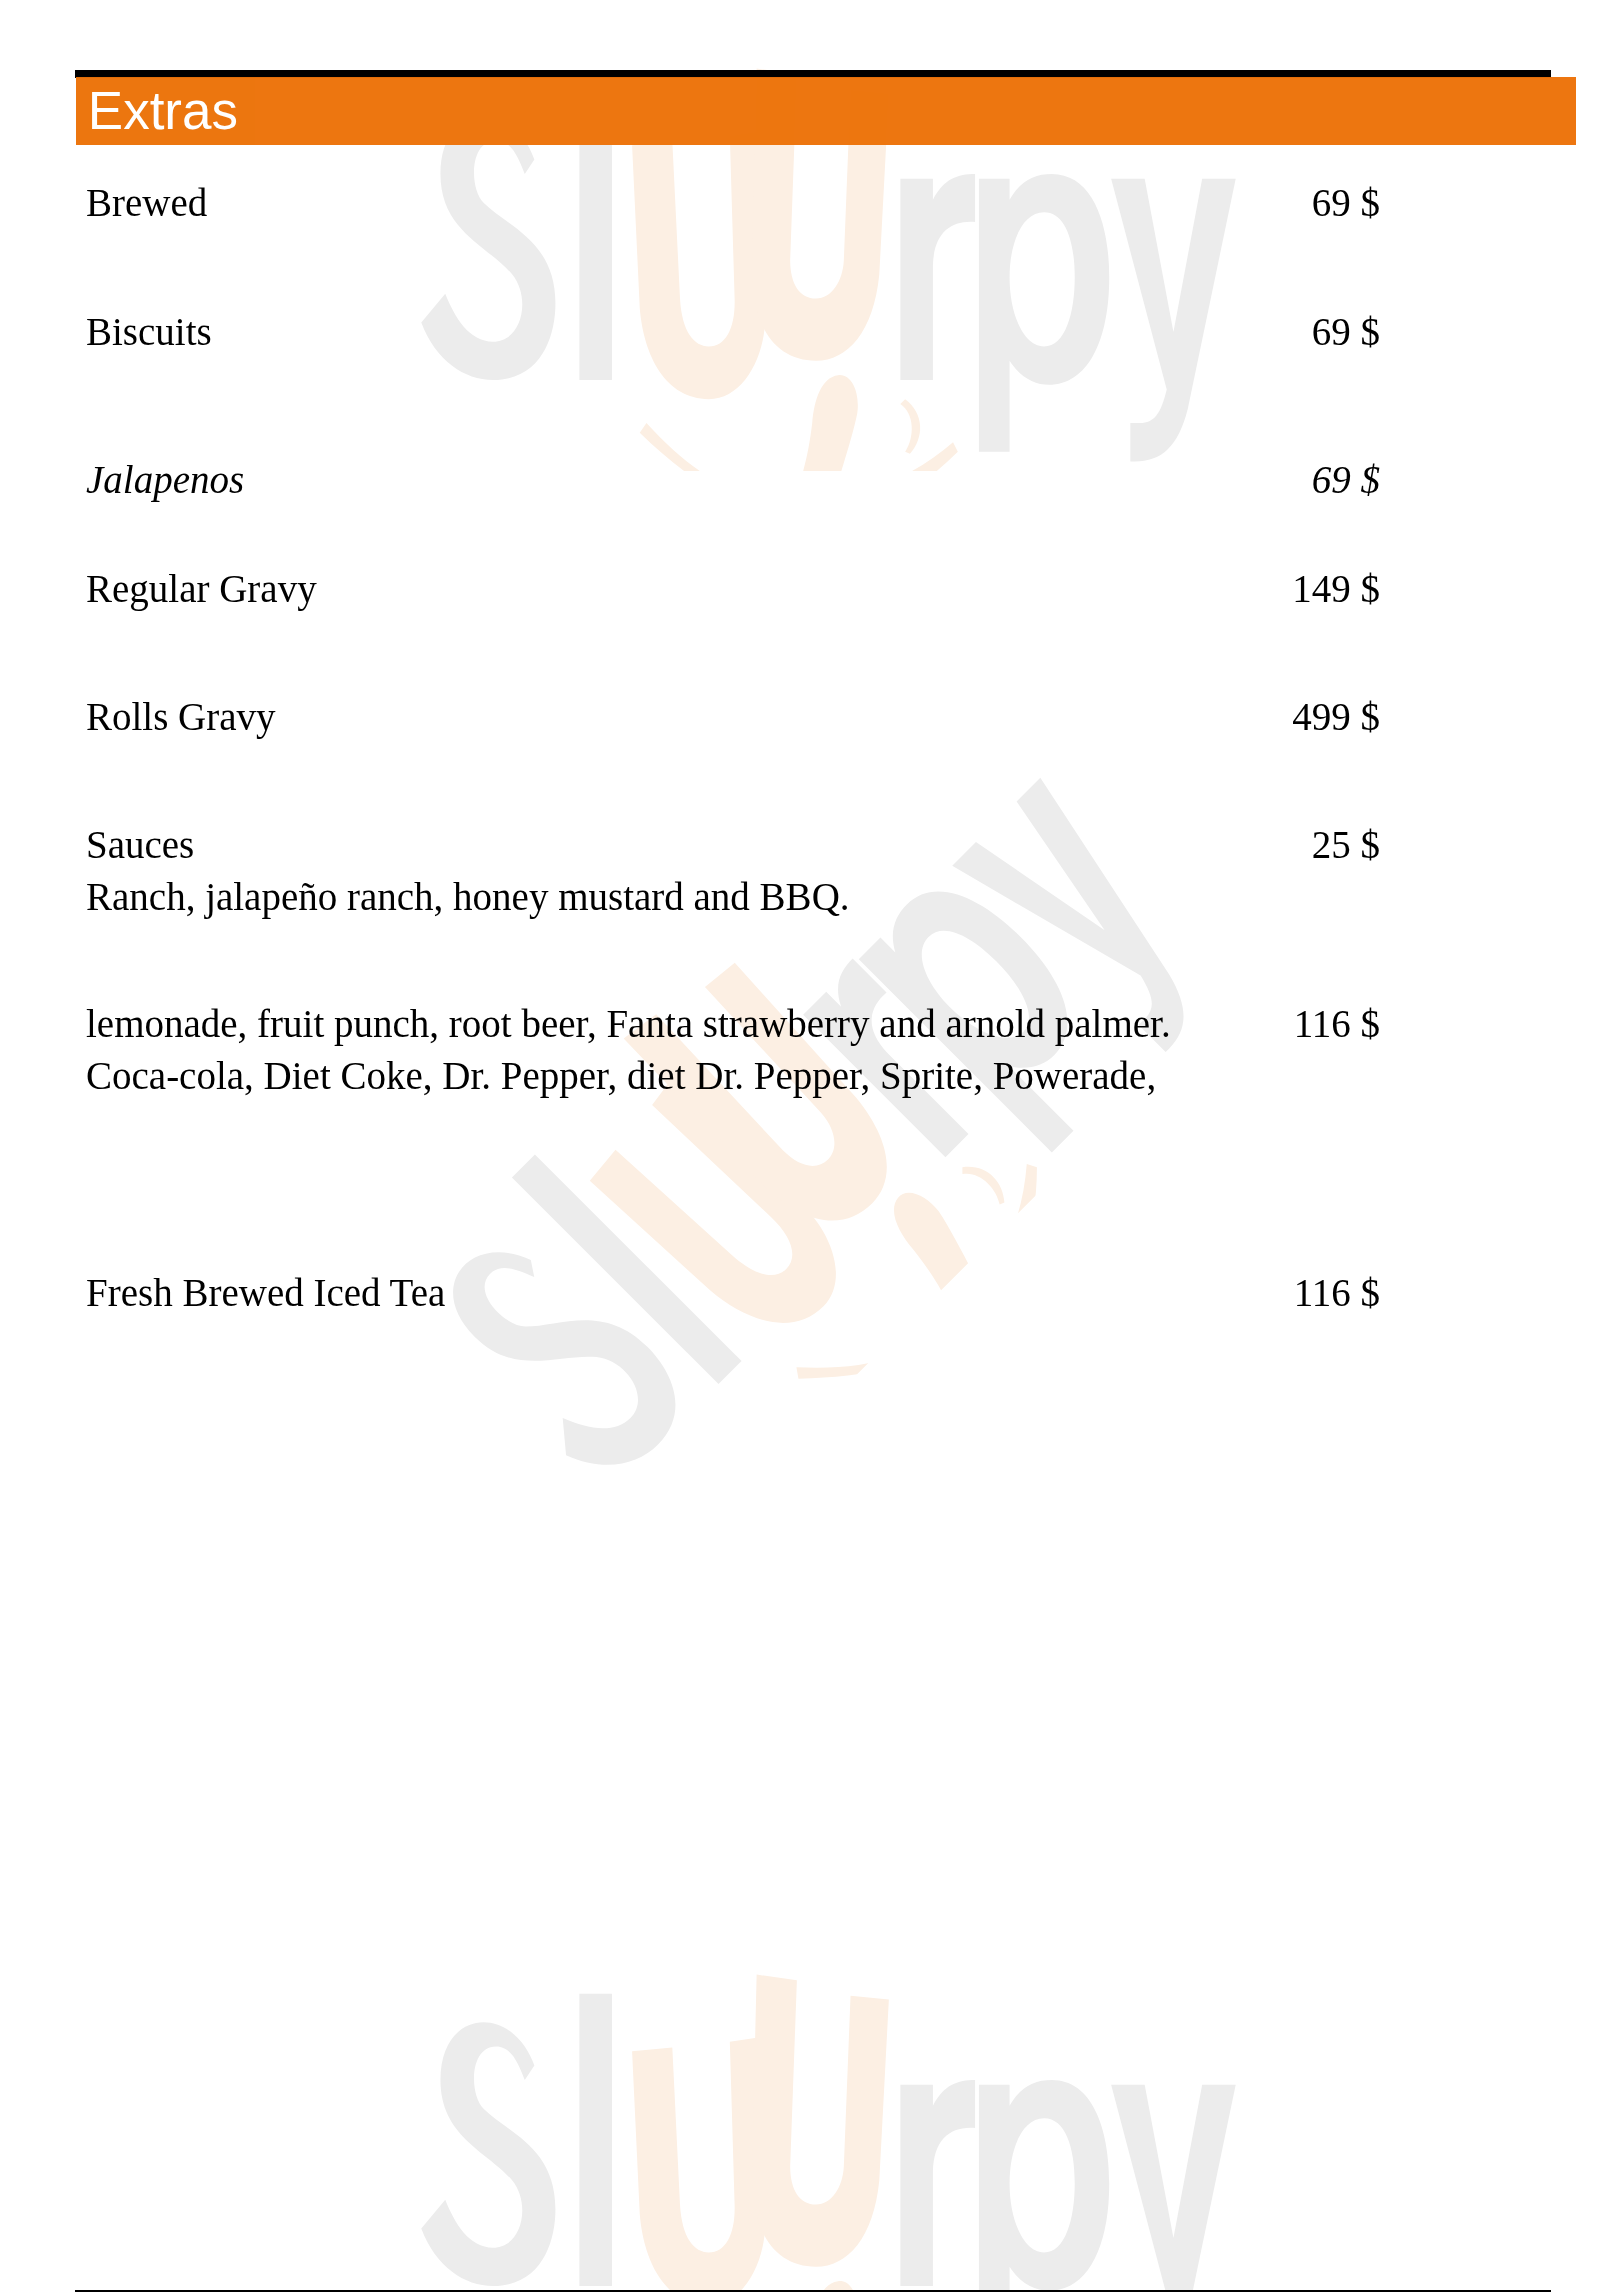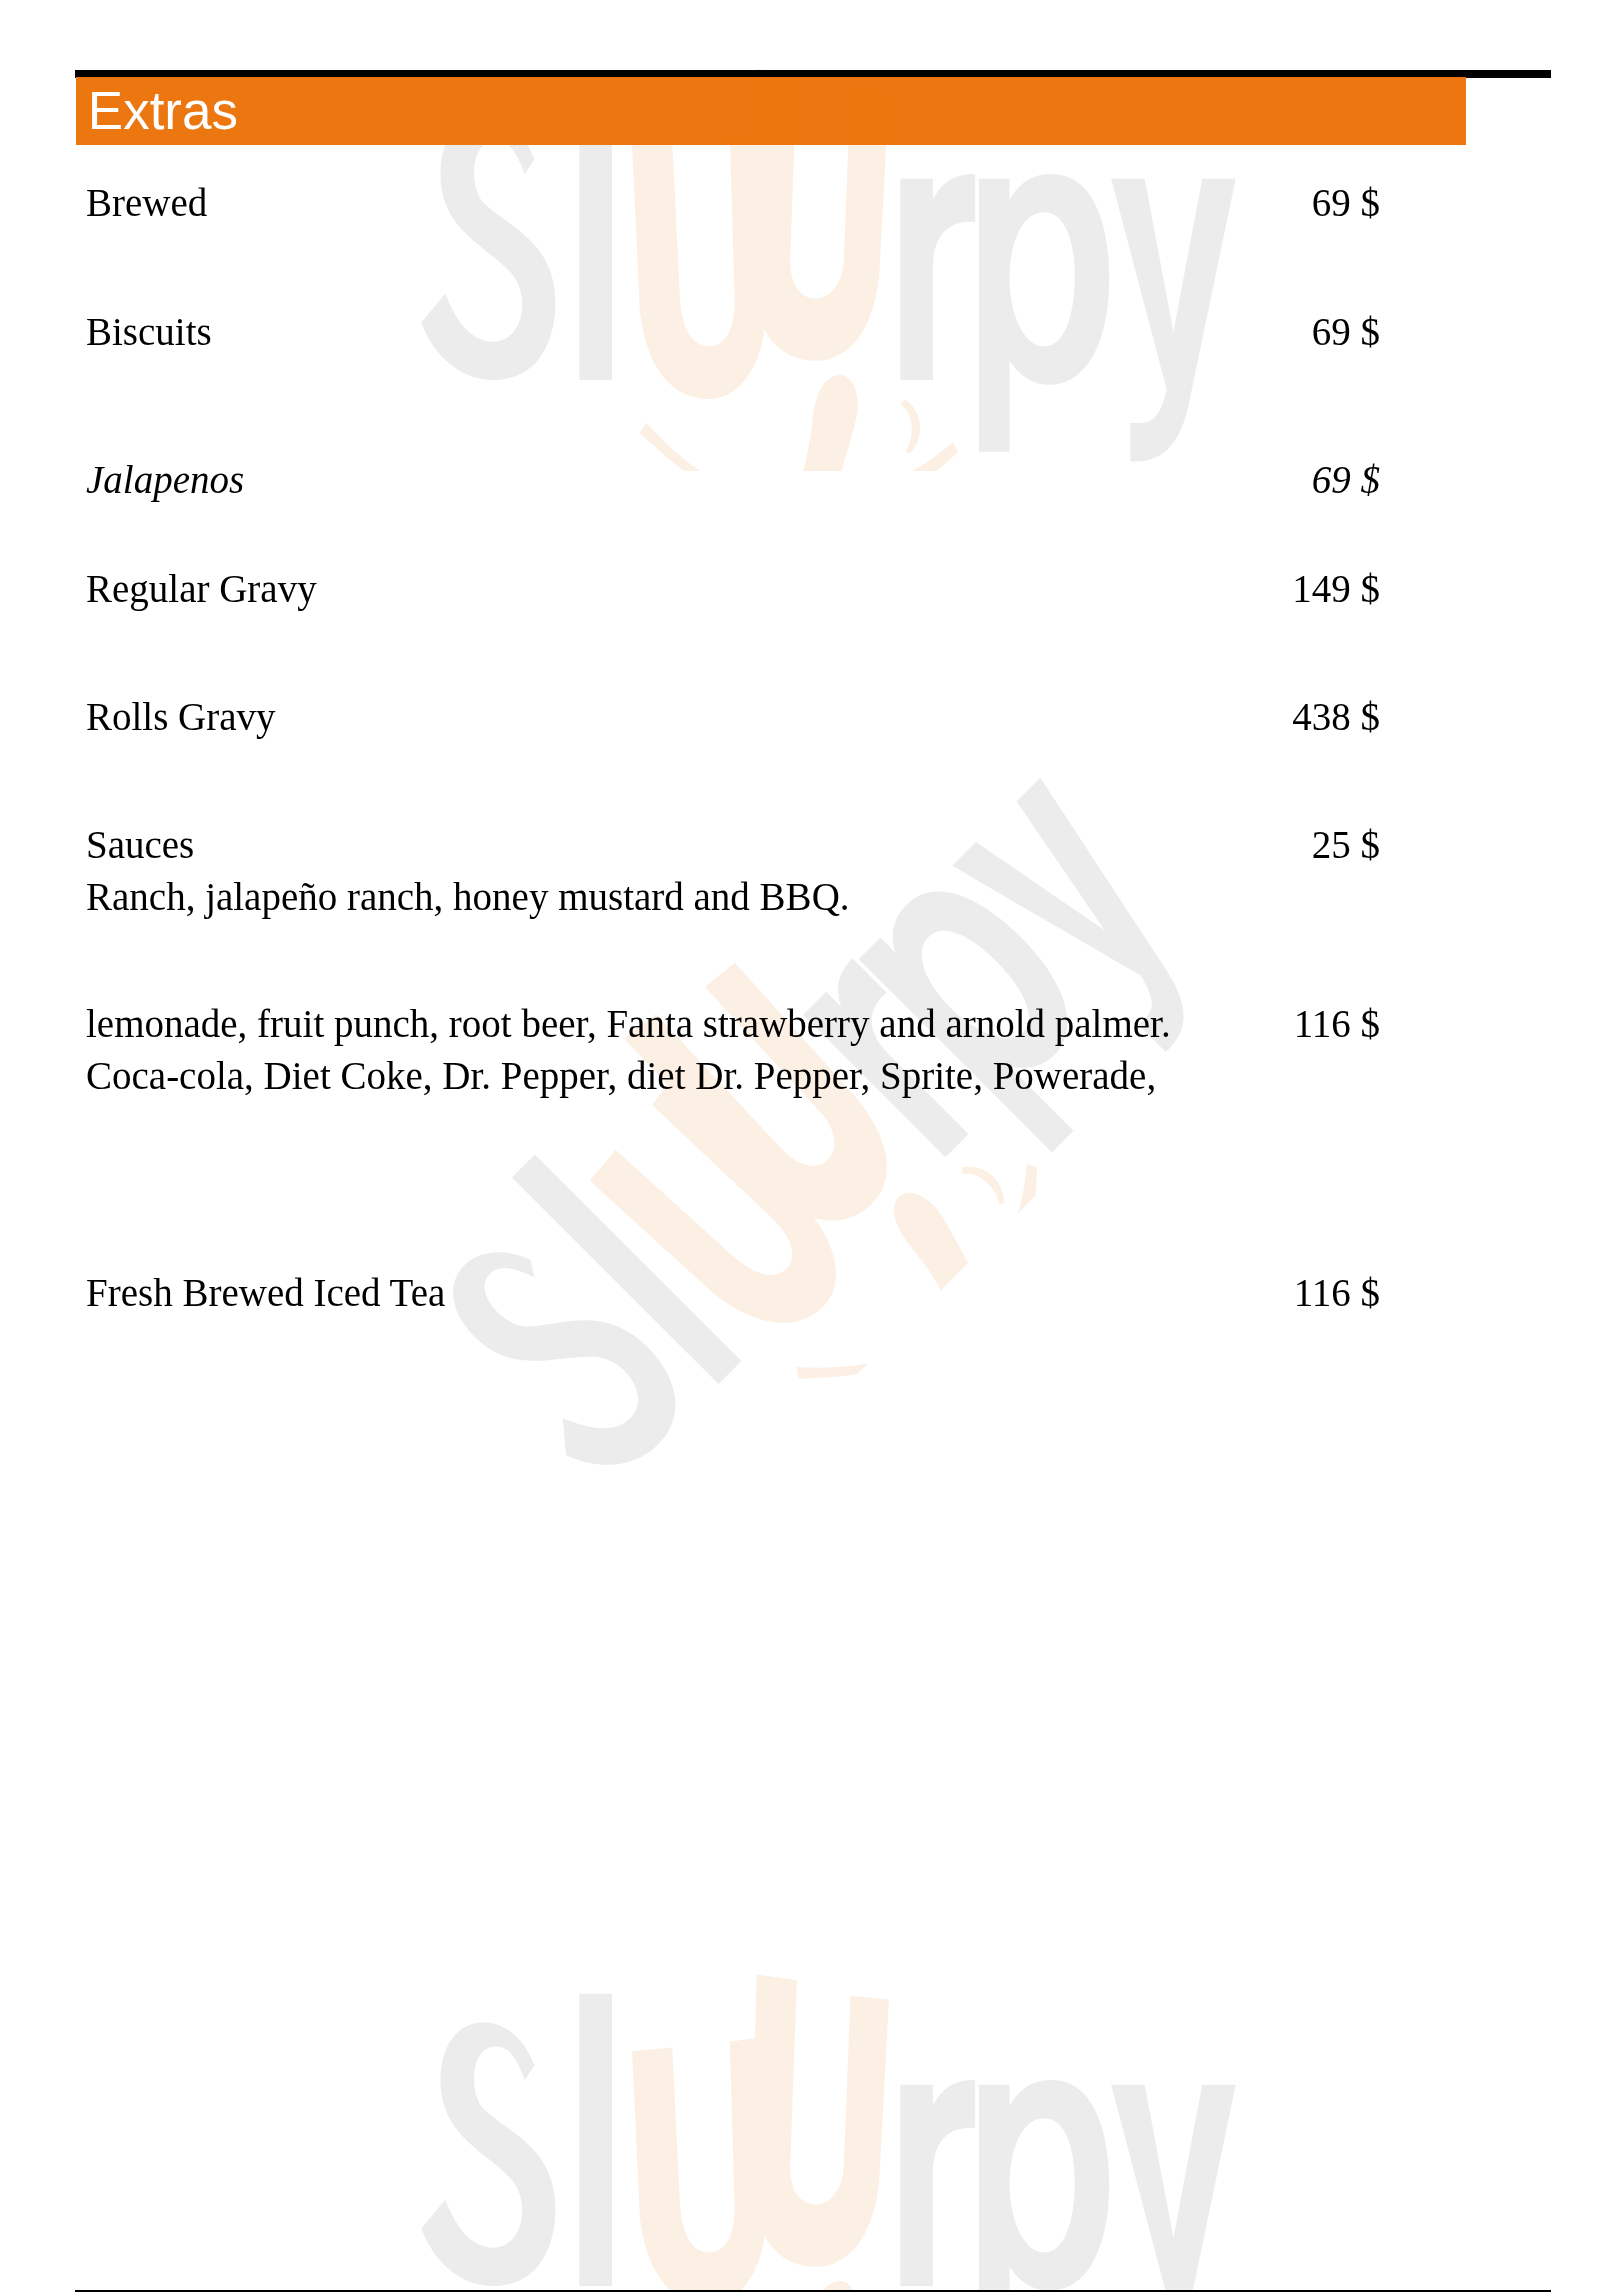--- a/index.html
+++ b/index.html
@@ -6,21 +6,21 @@
   body {
     width: 1621px; height: 2293px; position: relative; overflow: hidden;
     background: #ffffff;
     font-family: "Liberation Serif", serif;
     color: #000;
   }
   .wm { position: absolute; pointer-events: none; }
   .wm svg { display: block; }
   .top-rule { position: absolute; left: 75px; top: 70px; width: 1476px; height: 7.8px; background: #000; }
   .section-bar {
-    position: absolute; left: 76px; top: 77px; width: 1390px; height: 68px;
+    position: absolute; left: 76px; top: 77px; width: 1500px; height: 68px;
     background: #EC7208; opacity: 0.97;
   }
   .section-title {
     position: absolute; left: 11.8px; top: 2.9px;
     font-family: "Liberation Sans", sans-serif; font-size: 53px; line-height: 61px;
     color: #ffffff;
   }
   .item { position: absolute; left: 86px; width: 1294px; font-size: 39px; line-height: 52px; }
   .item .name { display: block; white-space: nowrap; }
   .item .desc { display: block; white-space: nowrap; }
@@ -93,21 +93,21 @@
   <span class="price">69 $</span>
 </div>
 
 <div class="item" style="top:563px;">
   <span class="name">Regular Gravy</span>
   <span class="price">149 $</span>
 </div>
 
 <div class="item" style="top:691px;">
   <span class="name">Rolls Gravy</span>
-  <span class="price">438 $</span>
+  <span class="price">499 $</span>
 </div>
 
 <div class="item" style="top:819px;">
   <span class="name">Sauces</span>
   <span class="desc">Ranch, jalapeño ranch, honey mustard and BBQ.</span>
   <span class="price">25 $</span>
 </div>
 
 <div class="item" style="top:998px;">
   <span class="desc">lemonade, fruit punch, root beer, Fanta strawberry and arnold palmer.</span>

